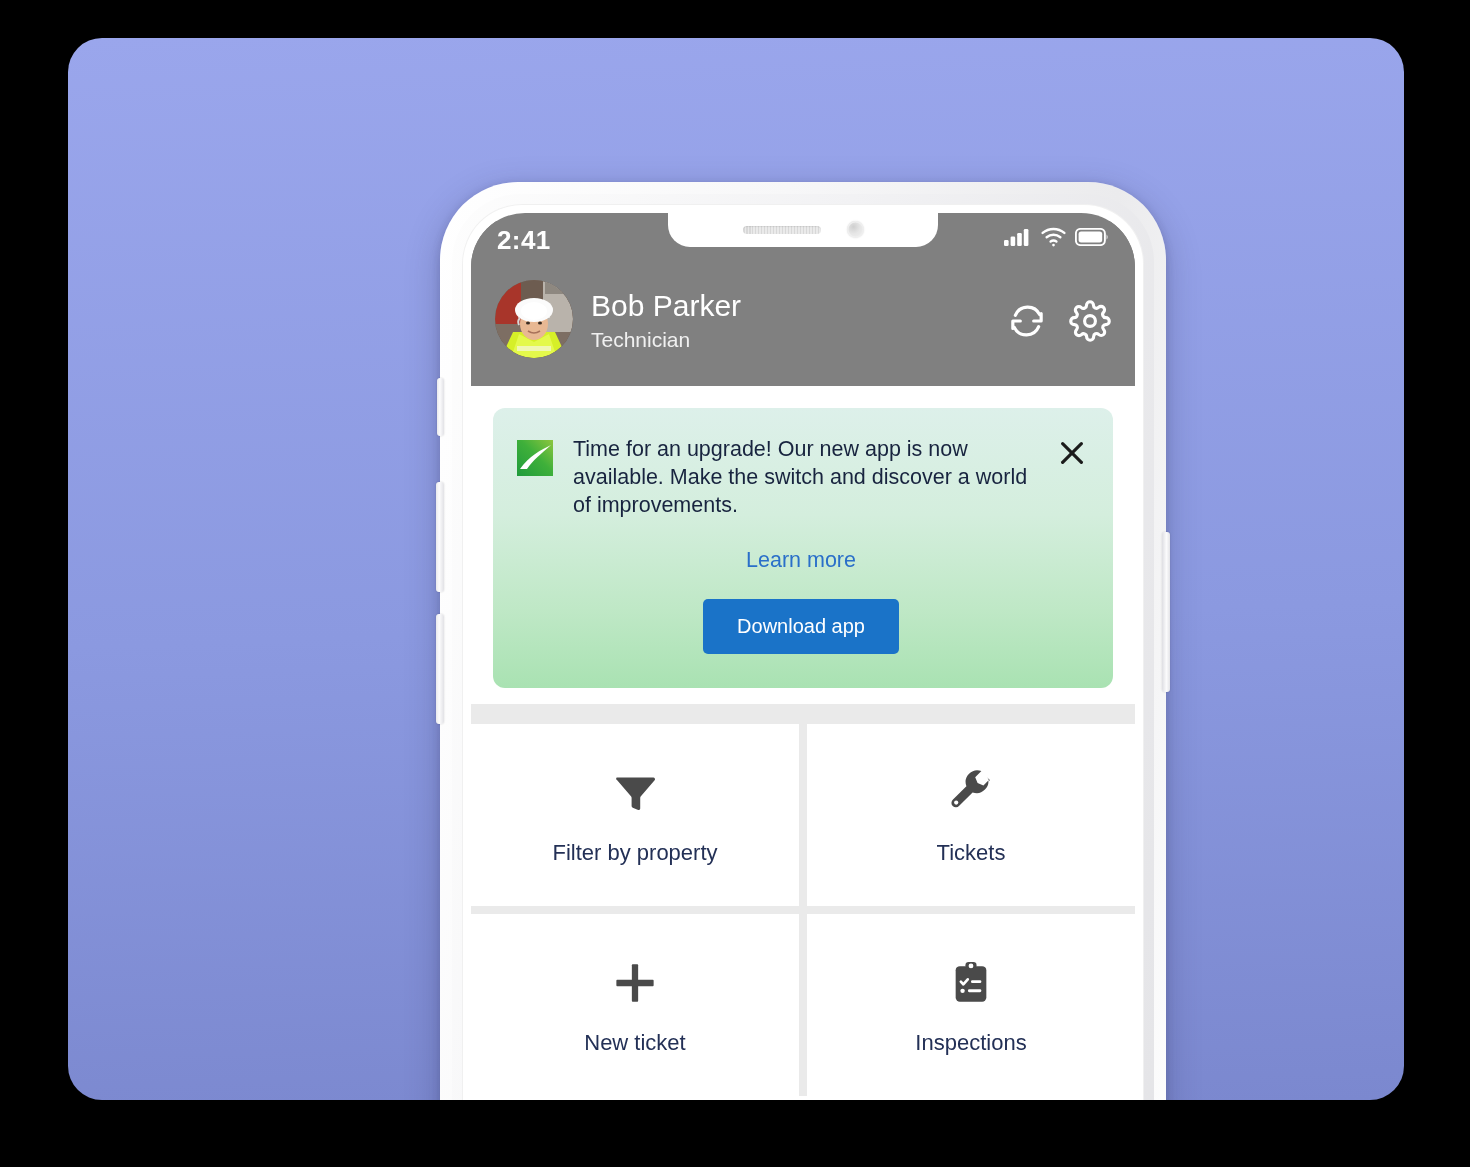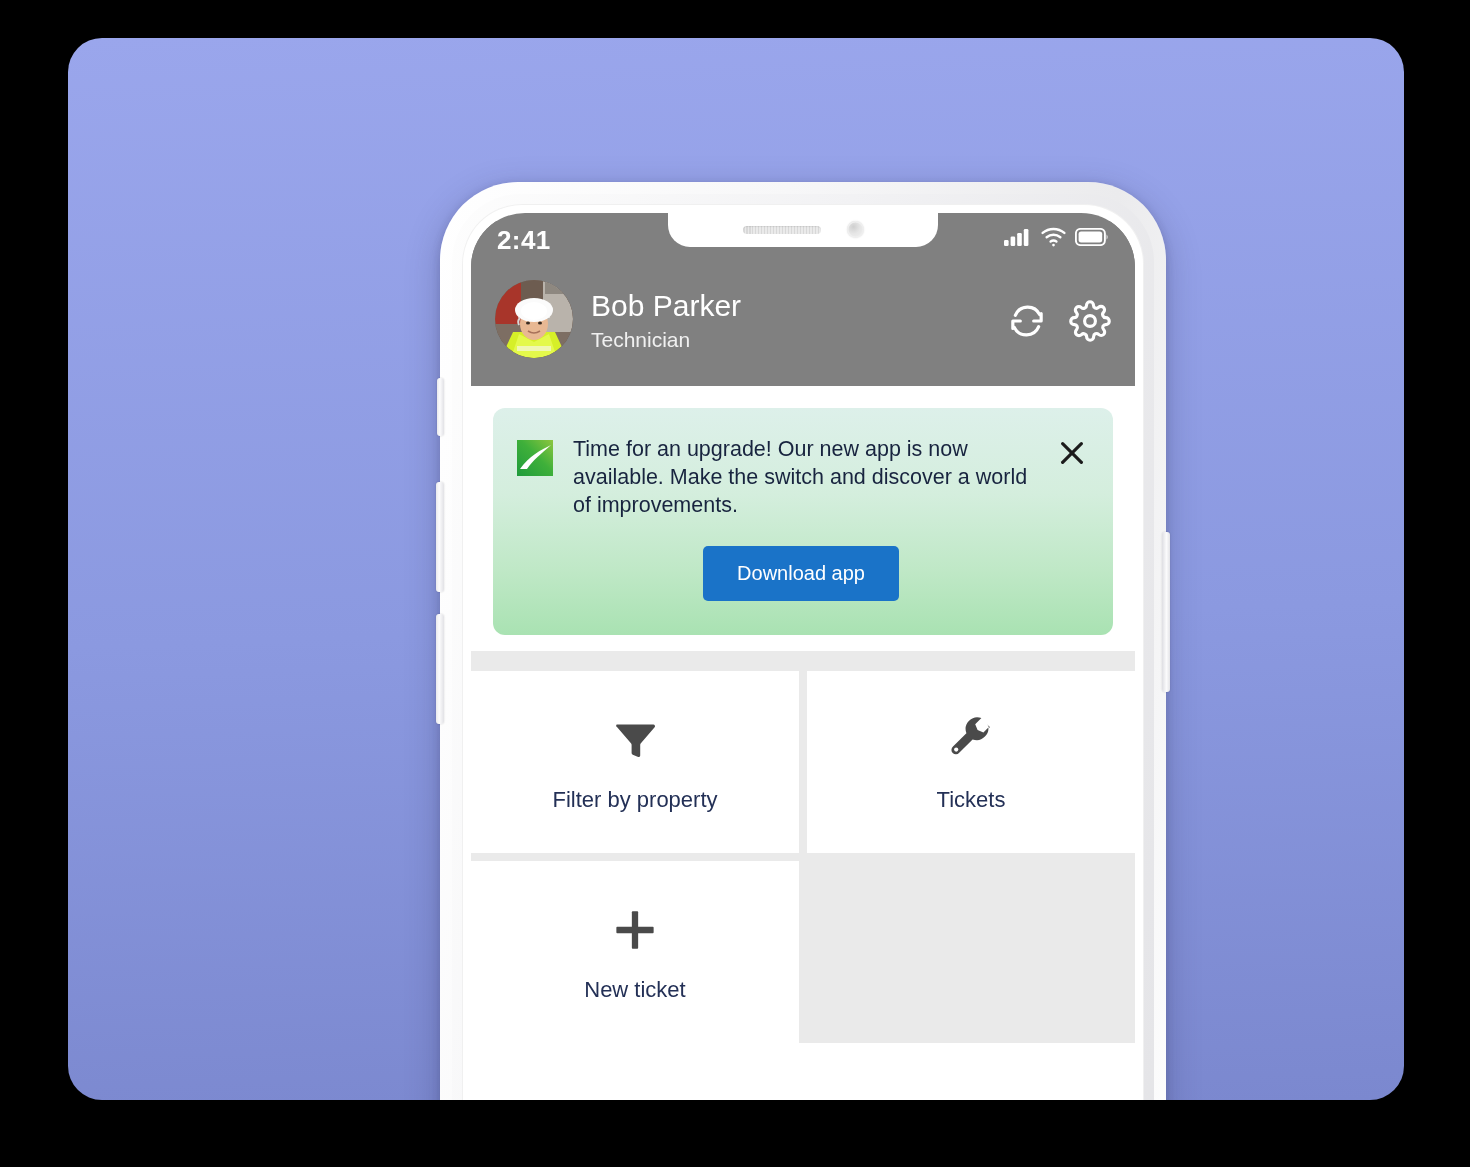--- a/index.html
+++ b/index.html
@@ -325,20 +325,21 @@
                     </svg>
                   </span>
                   <p id="banner-text">Time for an upgrade! Our new app is now available. Make the switch and discover a world of improvements.</p>
                   <span id="banner-close">
                     <svg width="30" height="30" viewBox="0 0 24 24" fill="none" stroke="#1b1b1b" stroke-width="2.6" stroke-linecap="round">
                       <line x1="4.5" y1="4.5" x2="19.5" y2="19.5"></line>
                       <line x1="19.5" y1="4.5" x2="4.5" y2="19.5"></line>
                     </svg>
                   </span>
                 </div>
+                <a id="learn-more" href="#">Learn more</a>
                 <div id="download-wrap">
                   <button id="download-btn">Download app</button>
                 </div>
               </div>
 
               <div id="tiles">
 
                 <div class="tile">
                   <span class="tile-icon">
                     <svg width="50" height="50" viewBox="0 0 24 24">
@@ -361,20 +362,34 @@
                 <div class="tile">
                   <span class="tile-icon">
                     <svg width="52" height="52" viewBox="0 0 24 24">
                       <rect x="10.55" y="3.4" width="2.9" height="17.2" rx="0.4" fill="#4a4a4a"></rect>
                       <rect x="3.4" y="10.55" width="17.2" height="2.9" rx="0.4" fill="#4a4a4a"></rect>
                     </svg>
                   </span>
                   <span class="tile-label">New ticket</span>
                 </div>
 
+                <div class="tile">
+                  <span class="tile-icon">
+                    <svg width="46" height="46" viewBox="0 0 24 24">
+                      <rect x="4" y="3.2" width="16" height="18.6" rx="2.2" fill="#4a4a4a"></rect>
+                      <rect x="9.1" y="1.1" width="5.8" height="3.4" rx="1.7" fill="#4a4a4a"></rect>
+                      <circle cx="12" cy="3.1" r="1.25" fill="#ffffff"></circle>
+                      <path d="M6.7 11.3l1.3 1.4 2.3-2.6" stroke="#ffffff" stroke-width="1.4" fill="none" stroke-linecap="round" stroke-linejoin="round"></path>
+                      <rect x="12" y="10.5" width="5.4" height="1.5" rx="0.7" fill="#ffffff"></rect>
+                      <circle cx="7.6" cy="16.1" r="1.15" fill="#ffffff"></circle>
+                      <rect x="10.4" y="15.3" width="7" height="1.5" rx="0.7" fill="#ffffff"></rect>
+                    </svg>
+                  </span>
+                  <span class="tile-label">Inspections</span>
+                </div>
 
               </div>
             </div>
 
           </div>
         </div>
       </div>
     </div>
 
   </div>

